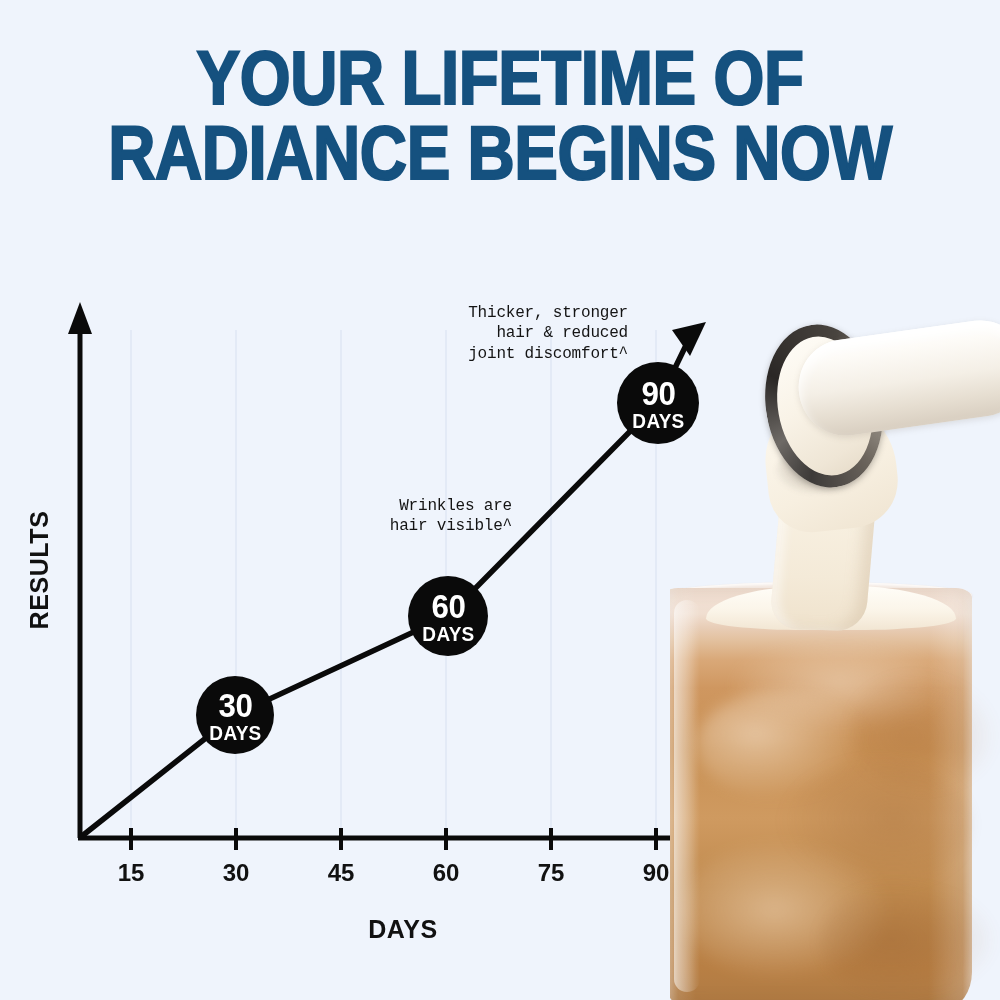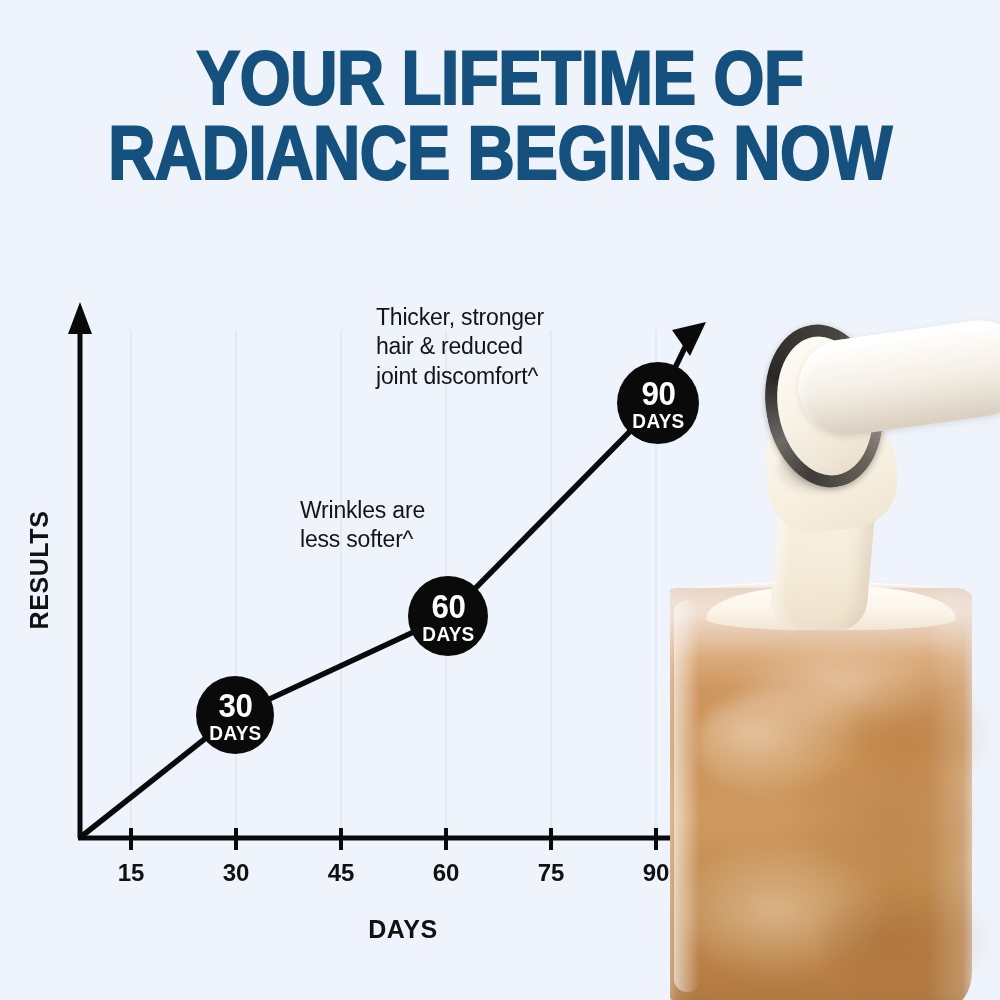--- a/index.html
+++ b/index.html
@@ -69,25 +69,25 @@
   .tick-label {
     font-family: "Liberation Sans Narrow", "Liberation Sans", sans-serif;
     font-weight: 700;
     fill: #111;
     font-size: 24px;
   }
 
   
   .annot {
     position: absolute;
-    text-align: left;
+    text-align: right;
     color: #141414;
-    font-family: Liberation Sans, sans-serif;
+    font-family: Liberation Mono, monospace;
     font-weight: 400;
-    font-size: 23px;
+    font-size: 16px;
     line-height: 1.28;
     white-space: pre-line;
     letter-spacing: -0.2px;
   }
   .annot-30 { left: 84px;  top: 563px; width: 244px; }
   .annot-60 { left: 300px; top: 496px; width: 212px; }
   .annot-90 { left: 376px; top: 303px; width: 252px; }
 
   
   .badge {
@@ -319,21 +319,21 @@
       <text class="axis-name" x="403" y="938" text-anchor="middle">DAYS</text>
       <text class="axis-name" x="48" y="570" text-anchor="middle" transform="rotate(-90 48 570)">RESULTS</text>
 
       <g stroke="#0a0a0a" stroke-width="5.5" fill="#0a0a0a" stroke-linecap="round" stroke-linejoin="round">
         <polyline points="82,836 235,715 448,616 658,403 690,337" fill="none"></polyline>
         <polygon points="706,322 672,330 690,356" stroke="none"></polygon>
       </g>
     </svg>
 
     <div class="annot annot-60">Wrinkles are
-less softer^</div>
+hair visible^</div>
     <div class="annot annot-90">Thicker, stronger
 hair &amp; reduced
 joint discomfort^</div>
 
     <div class="badge badge-30">
       <span class="num">30</span>
       <span class="unit">DAYS</span>
     </div>
     <div class="badge badge-60">
       <span class="num">60</span>

